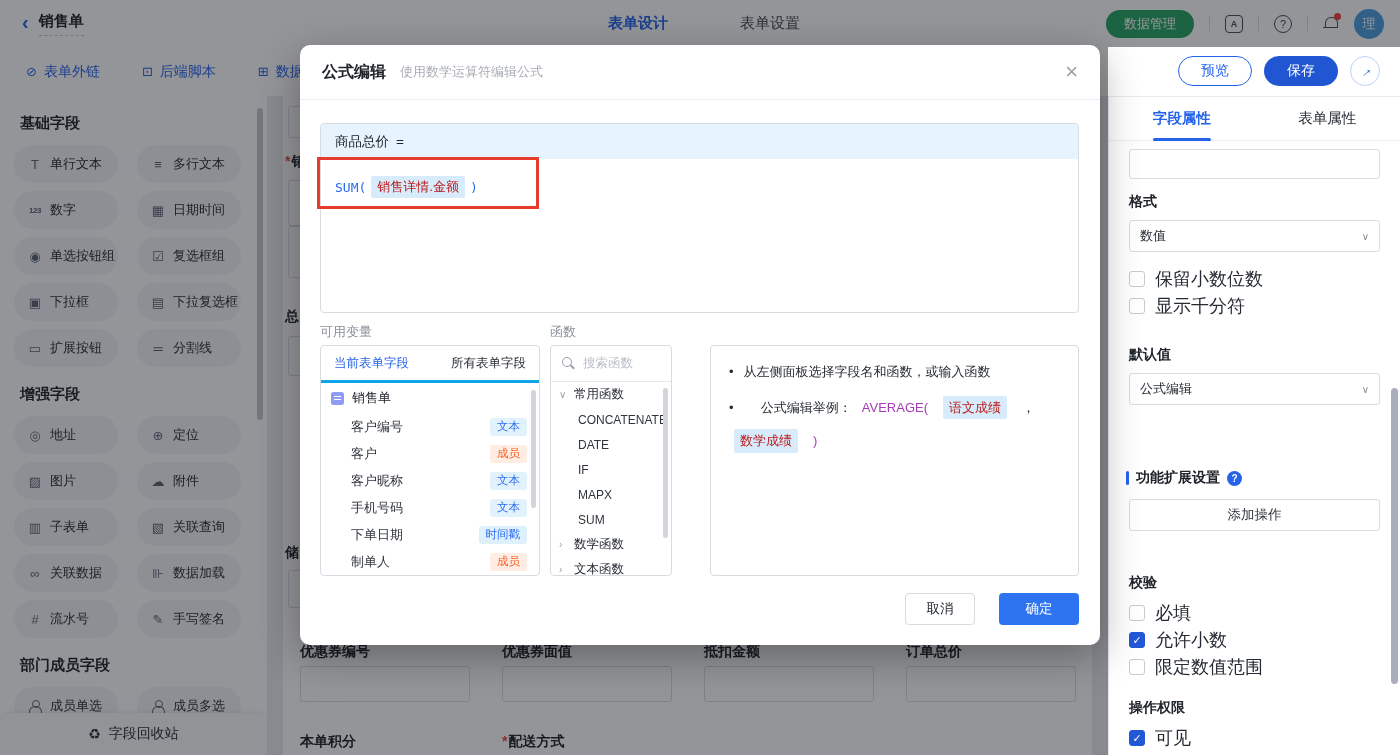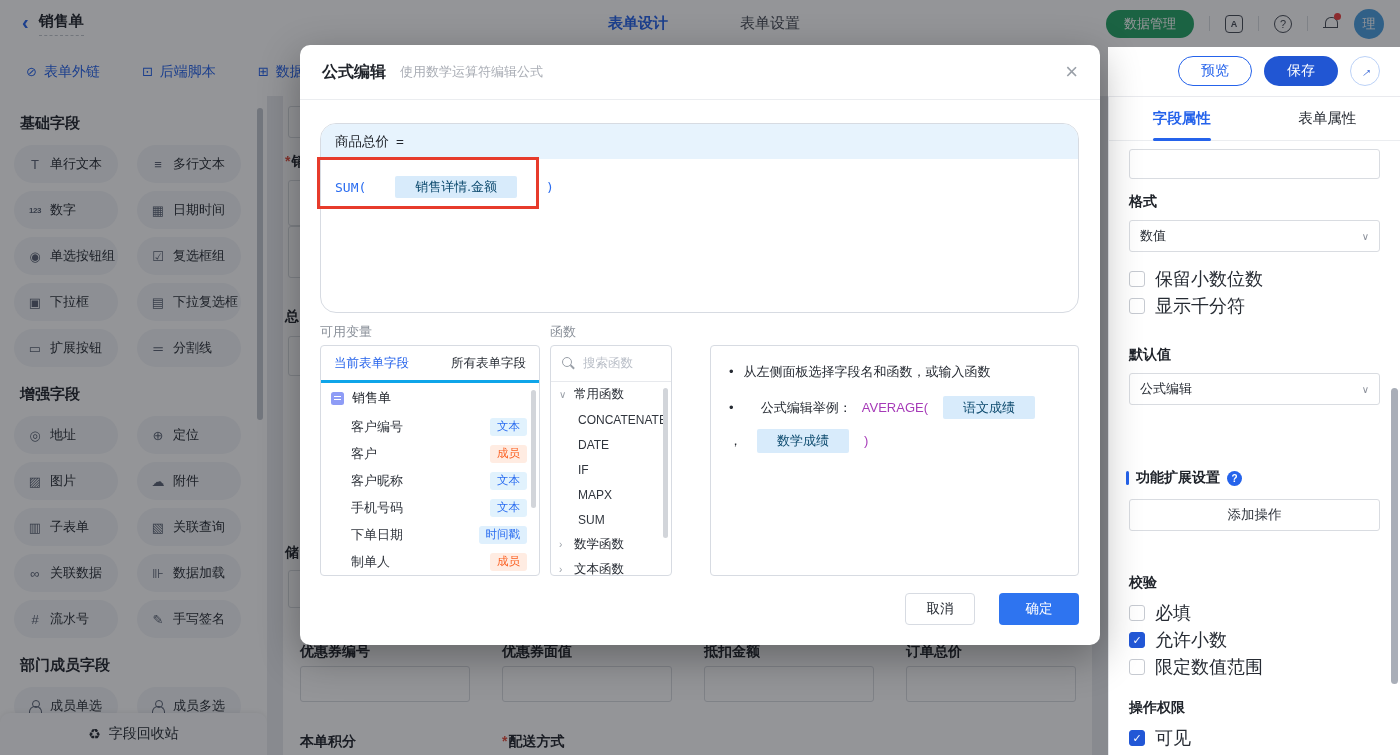--- a/index.html
+++ b/index.html
@@ -83,24 +83,24 @@
   .box.on { background:#2257d6; border-color:#2257d6; position:relative; }
   .box.on::after { content:"✓"; position:absolute; left:2.5px; top:0.5px; color:#fff; font-size:11px; font-weight:700; }
   .rp-thumb { position:absolute; right:2px; top:291px; width:7px; height:296px; background:#a9aeb8; border-radius:4px; }
 
   
   .modal { position:absolute; left:300px; top:45px; width:800px; height:600px; background:#fff; border-radius:10px; box-shadow:0 12px 40px rgba(0,0,0,.32); z-index:30; }
   .mhead { height:55px; border-bottom:1px solid #ebedf0; display:flex; align-items:center; padding:0 22px; }
   .mtitle { font-size:16px; font-weight:700; color:#20242b; }
   .msub { margin-left:14px; font-size:13px; color:#a9adb5; }
   .mclose { margin-left:auto; color:#9aa0a8; font-size:22px; line-height:1; cursor:pointer; }
-  .fbox { position:absolute; left:20px; top:78px; width:759px; height:190px; border:1px solid #d7dbe2; border-radius:16px; overflow:hidden; }
+  .fbox { position:absolute; left:20px; top:78px; width:759px; height:190px; border:1px solid #d7dbe2; border-radius:4px; overflow:hidden; }
   .fbar { height:35px; background:#e7f3fd; display:flex; align-items:center; gap:7px; padding-left:14px; font-size:13.5px; color:#20242b; }
-  .fbody { padding:17px 14px; font-family:"DejaVu Sans Mono","Liberation Mono",monospace; font-size:13px; color:#2b6df0; display:flex; align-items:center;gap:24px; }
-  .chip { background:#d8ebfb; color:#0c4a6e; padding:2px 20px; border-radius:2px; margin:0 5px; font-family:"Liberation Sans","DejaVu Sans",sans-serif; font-size:13px; white-space:nowrap; }
+  .fbody { padding:17px 14px; font-family:"DejaVu Sans Mono","Liberation Mono",monospace; font-size:13px; color:#2b6df0; display:flex; align-items:center; }
+  .chip { background:#d8ebfb; color:#b91c1c; padding:2px 6px; border-radius:2px; margin:0 5px; font-family:"Liberation Sans","DejaVu Sans",sans-serif; font-size:13px; white-space:nowrap; }
   .redbox { position:absolute; left:17px; top:112px; width:222px; height:52px; border:3px solid #e73b2b; z-index:5; pointer-events:none; }
   .plabel { position:absolute; top:278px; font-size:13px; color:#8a9099; }
   .mpanel { position:absolute; top:300px; height:231px; border:1px solid #d7dbe2; border-radius:4px; background:#fff; overflow:hidden; }
   .vars { left:20px; width:220px; }
   .vtabs { height:37px; border-bottom:3px solid #0ea5e9; display:flex; align-items:center; justify-content:space-between; padding:0 13px; font-size:12.5px; }
   .vtab-cur { color:#2563eb; cursor:pointer; }
   .vtab-all { color:#262b33; cursor:pointer; }
   .vroot { height:30px; display:flex; align-items:center; gap:8px; padding-left:10px; font-size:13px; color:#20242b; }
   .ico-doc { width:13px; height:13px; border-radius:2.5px; background:#8e9cf6; position:relative; flex:none; }
   .ico-doc::after { content:""; position:absolute; left:3px; top:4px; right:3px; height:1.5px; background:#fff; box-shadow:0 3px 0 #fff; }

